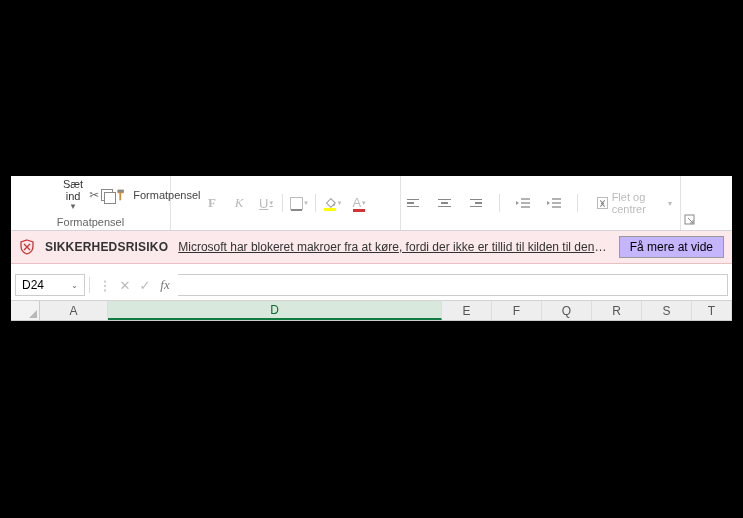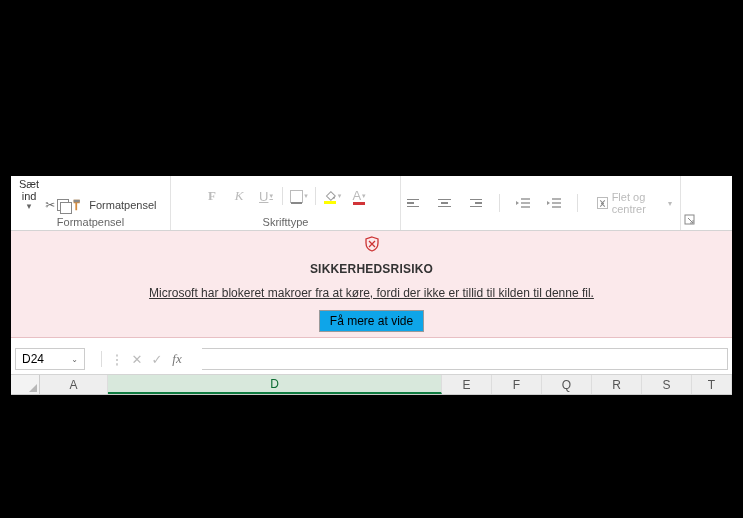--- a/index.html
+++ b/index.html
@@ -7,21 +7,21 @@
   .app-strip { position: absolute; left: 11px; top: 176px; width: 721px; background: #fff; }
   
   
   .ribbon { display: flex; border-bottom: 1px solid #d4d4d4; background:#fff; height: 55px; }
   .group { border-right: 1px solid #e3e3e3; display: flex; flex-direction: column; justify-content: space-between; padding: 2px 4px 2px 4px; }
   .group-label { font-size: 11px; color: #666; text-align: center; padding-top: 2px; }
   .group-body { flex: 1; display: flex; align-items: center; justify-content: center; gap: 6px; }
   
   
   .clip { width: 160px; }
-  .clip-body { display:flex; align-items:flex-end; gap:6px; padding-left:4px;}
+  .clip-body { display:flex; align-items:center; gap:6px; padding-left:4px;margin-left:44px;}
   .paste-btn { display:flex; flex-direction:column; align-items:center; font-size:11px; color:#333; cursor:pointer; line-height:1.1; }
   .paste-btn .chev { font-size:9px; color:#666;}
   .clip-mini { display:flex; flex-direction:row; gap:2px; font-size:11px; color:#444;}
   .mini-row { display:flex; align-items:center; gap:4px; cursor:pointer; }
   .mini-row svg, .mini-row .ico { width:14px; height:14px; }
   .cut-ico::before{content:"\2702"; font-size:12px; color:#666;}
   .copy-ico{width:12px;height:12px;border:1px solid #888;position:relative;}
   .copy-ico::after{content:"";position:absolute;left:2px;top:2px;width:10px;height:10px;border:1px solid #888;background:#fff;}
   
   
@@ -53,28 +53,28 @@
   .indent{display:flex;align-items:center;font-size:11px;color:#888;cursor:pointer;}
   .merge{display:flex;align-items:center;gap:4px;font-size:11px;color:#bbb;cursor:pointer;padding:0 4px;}
   .merge-ico{width:14px;height:12px;border:1px solid #bbb;position:relative;}
   .merge-ico::before,.merge-ico::after{content:"";position:absolute;top:3px;width:4px;height:4px;border-top:1px solid #888;border-right:1px solid #888;}
   .merge-ico::before{left:0;transform:rotate(45deg);}
   .merge-ico::after{right:0;transform:rotate(-135deg);}
   
   .launcher{width:18px;display:flex;align-items:flex-end;justify-content:center;color:#888;font-size:10px;padding-bottom:4px;cursor:pointer;}
   
   
-  .secbar { background:#fbe9eb; border-bottom:1px solid #e8c0c4; display:flex; align-items:center; padding:5px 8px; gap:10px; font-size:12px;flex-direction:column;}
+  .secbar { background:#fbe9eb; border-bottom:1px solid #e8c0c4; display:flex; align-items:center; padding:5px 8px; gap:10px; font-size:12px;}
   .shield{width:16px;height:16px;}
   .sec-title{font-weight:600;color:#333;letter-spacing:0.2px;}
   .sec-msg{color:#333;text-decoration:underline;cursor:pointer;flex:1; white-space:nowrap; overflow:hidden; text-overflow:ellipsis;}
-  .sec-btn{background:#0ea5e9;border:1px solid #999;padding:3px 10px;font-size:12px;cursor:pointer;}
-  
-  
-  .fbar{display:flex;align-items:center;border-bottom:1px solid #d4d4d4;padding:4px 4px;gap:16px;background:#fff;margin-top:6px;justify-content:space-between;}
+  .sec-btn{background:#c4b5fd;border:1px solid #999;padding:3px 10px;font-size:12px;cursor:pointer;}
+  
+  
+  .fbar{display:flex;align-items:center;border-bottom:1px solid #d4d4d4;padding:4px 4px;gap:4px;background:#fff;margin-top:6px;justify-content:space-between;}
   .namebox{width:70px;height:22px;border:1px solid #ccc;font-size:12px;padding:2px 6px;display:flex;align-items:center;justify-content:space-between;}
   .namebox .dd{font-size:8px;color:#666;cursor:pointer;}
   .fbar-btns{display:flex;align-items:center;gap:2px;color:#bbb;font-size:13px;border-left:1px solid #ddd;padding-left:6px;}
   .fbar-btns span{width:18px;text-align:center;cursor:pointer;}
   .fx{font-style:italic;font-family:"Times New Roman",serif;color:#777;}
   .formula-input{flex:1;height:22px;border:1px solid #ccc;border-left:none;}
   
   
   .colhdrs{display:flex;background:#f3f3f3;border-bottom:1px solid #ccc;height:20px;}
   .rowcorner{width:32px;border-right:1px solid #ccc;background:#f3f3f3;position:relative;}
@@ -137,21 +137,20 @@
               </svg>
             <span class="fill-bar"></span>
           </span>
             <span class="dd">▾</span>
         </div>
         <div class="fbtn">
           <span class="fontcolor-ico"><span>A</span><span class="fontcolor-bar"></span></span>
             <span class="dd">▾</span>
         </div>
       </div>
-      <div class="group-label">Skrifttype</div>
     </div>
 
     <div class="group align">
       <div class="group-body align-row">
         <div class="abtn left">
             <div class="ln"></div>
             <div class="ln"></div>
             <div class="ln"></div>
           </div>
         <div class="abtn center">

